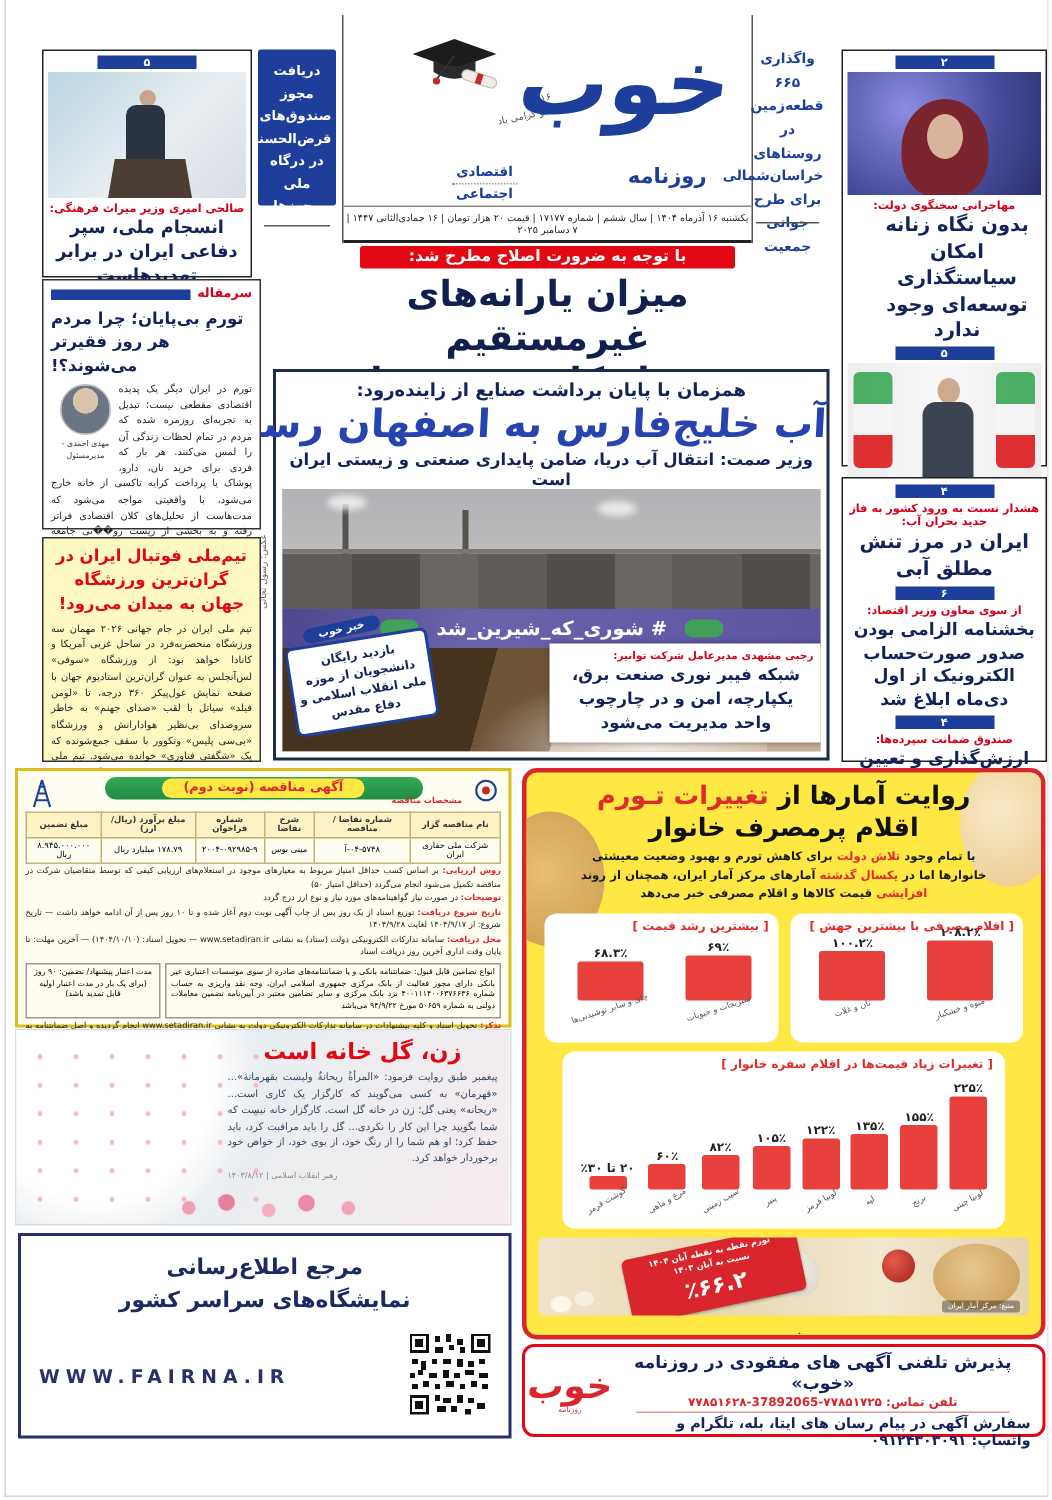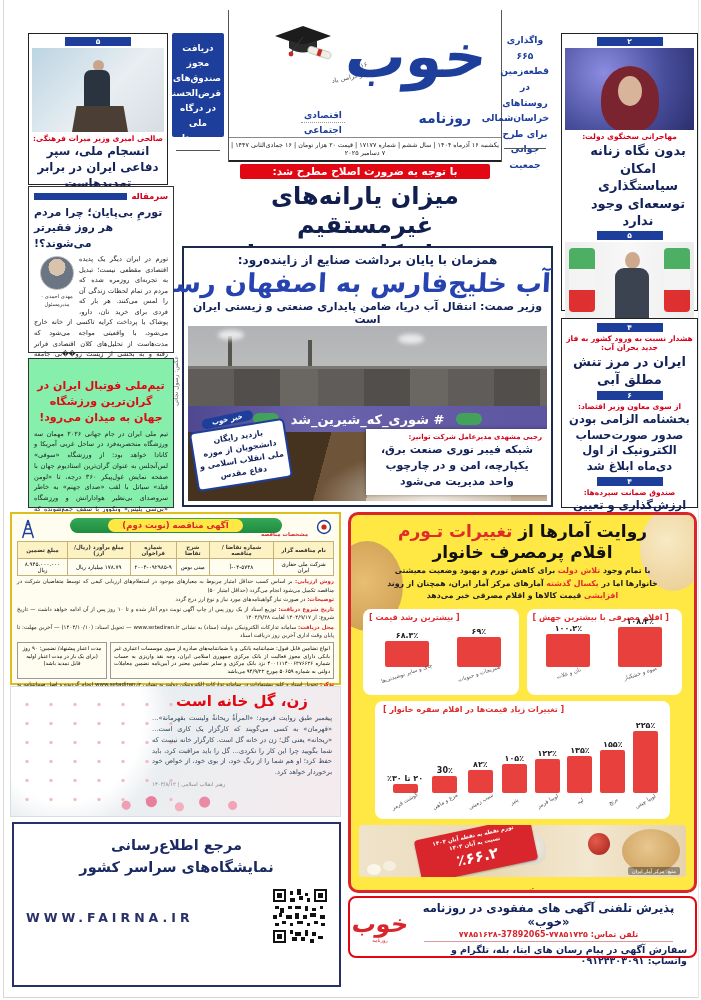--- a/index.html
+++ b/index.html
@@ -82,21 +82,21 @@
   .ed-head { display:flex; align-items:center; gap:4px; }
   .ed-label { color:#d6001c; font-size:8.5px; font-weight:bold; }
   .ed-bar { flex:1; height:7px; background:#1d3f9b; }
   .ed-hl { font-size:11px; font-weight:bold; color:#13235a; text-align:left; line-height:1.4; margin:4px 0 3px; }
   .ed-body { font-size:6.6px; color:#222; text-align:justify; line-height:1.6; }
   .ed-avatar-wrap { float:left; width:44px; text-align:center; margin:2px 0 1px 1px; }
   .ed-avatar { width:34px; height:34px; margin:0 auto; border-radius:50%; background:radial-gradient(circle at 50% 32%, #d9c3ad 0 31%, #5d6troubles 31%, #6b7584 32% 100%); background:radial-gradient(circle at 50% 32%, #d9c3ad 0 31%, #6b7584 32% 100%); border:1px solid #bbb; }
   .ed-author { font-size:5.2px; color:#333; margin-top:2px; }
   .ed-footer { font-size:7.2px; font-weight:bold; color:#111; margin-top:3px; }
 
-  .fb-box { left:28px; top:358px; width:146px; height:150px; border:1.2px solid #333; padding:19px 5px; background:#86efac; }
+  .fb-box { left:28px; top:358px; width:146px; height:150px; border:1.2px solid #333; padding:4px 5px; background:#fef9c3; }
   .fb-hl { color:#e30613; font-size:11px; font-weight:bold; text-align:center; line-height:1.45; margin-bottom:3px; }
   .fb-body { font-size:6.6px; color:#222; text-align:justify; line-height:1.62; }
   .fb-footer { font-size:7.2px; font-weight:bold; text-align:left; margin-top:2px; }
 
   
   .tender { left:10px; top:512px; width:331px; height:173px; border:2px solid #dcbf1e; background:#fffdf0; padding:2px 5px; }
   .t-head { position:relative; height:21px; }
   .t-bar { margin:2px auto 0; width:212px; height:15px; background:linear-gradient(180deg,#35a855,#1f8c40); border-radius:8px; display:flex; align-items:center; justify-content:center; }
   .t-pill { background:#ffe843; border-radius:7px; padding:1px 14px; font-size:8.5px; font-weight:bold; color:#d8262c; line-height:1.2; }
   .t-logo { position:absolute; top:1px; }
@@ -117,21 +117,21 @@
   
   .info { left:348px; top:512px; width:349px; height:381px; border:3px solid #d8262c; border-radius:10px; background:#ffe843; padding:4px 8px; overflow:hidden; }
   .blob-chicken { position:absolute; right:-12px; top:-8px; width:66px; height:84px; border-radius:50%; background:radial-gradient(circle at 40% 40%, #f7ead3, #e7c795); opacity:.9; }
   .blob-bread { position:absolute; left:-20px; top:26px; width:72px; height:90px; border-radius:50%; background:radial-gradient(circle at 45% 45%, #e4b77c, #c08c4f); opacity:.85; }
   .info-title { position:relative; text-align:center; font-size:17px; font-weight:bold; color:#111; line-height:1.22; margin-top:2px; }
   .info-title .red { color:#e02b2b; }
   .info-sub { position:relative; width:86%; margin:3px auto 0; font-size:7.8px; font-weight:bold; color:#1a1a1a; text-align:center; line-height:1.6; }
   .info-sub .red { color:#e02b2b; }
   .panels { display:flex; gap:8px; margin:6px 4px 0; position:relative; }
   .panel { flex:1; background:#fff; border-radius:8px; padding:4px 6px 3px; height:86px; }
-  .panel-title { color:#e02b2b; font-size:8px; font-weight:bold; text-align:left; }
+  .panel-title { color:#e02b2b; font-size:8px; font-weight:bold; text-align:right; }
   .panel-title::before { content:"[ "; } .panel-title::after { content:" ]"; }
   .bars { display:flex; justify-content:space-around; align-items:flex-end; margin-top:2px; }
   .ibar { display:flex; flex-direction:column; align-items:center; }
   .ibar-val { font-size:8px; font-weight:bold; color:#222; margin-bottom:1px; }
   .ibar-rect { width:44px; background:#e8403c; border-radius:2px; }
   .ibar-label { font-size:5.6px; color:#555; transform:rotate(-18deg); margin-top:3px; white-space:nowrap; }
   .panel .bars { height:52px; }
   .bigpanel { background:#fff; border-radius:8px; margin:6px 16px 0; padding:4px 8px 18px; height:118px; position:relative; }
   .bigpanel .bars { height:88px; align-items:flex-end; }
   .bigpanel .ibar-rect { width:25px; }
@@ -155,21 +155,21 @@
       radial-gradient(circle at 26% 40%, #e77f9d 0 5px, transparent 6px),
       radial-gradient(circle at 46% 62%, #f3aec0 0 4px, transparent 5px),
       radial-gradient(circle at 64% 42%, #ea8aa6 0 5px, transparent 6px),
       radial-gradient(circle at 84% 56%, #f2a3b8 0 4px, transparent 5px); }
   .dress-text { position:absolute; right:8px; top:5px; width:180px; }
   .dress-hl { color:#e30613; font-size:15px; font-weight:bold; text-align:center; margin-bottom:3px; }
   .dress-body { font-size:6.7px; color:#33475e; text-align:justify; line-height:1.62; }
   .dress-credit { font-size:5.4px; color:#8a8a8a; margin-top:3px; text-align:left; }
 
   
-  .fairna { left:12px; top:822px; width:329px; height:165px; border:2.5px solid #27306b; background:#fff; padding:6px 12px; }
+  .fairna { left:12px; top:822px; width:329px; height:137px; border:2.5px solid #27306b; background:#fff; padding:6px 12px; }
   .f-top { display:flex; align-items:flex-start; }
   .f-head { flex:1; color:#1c2a63; font-size:14.5px; font-weight:bold; text-align:center; line-height:1.55; margin-top:4px; }
   .f-logo-wrap { width:150px; text-align:center; }
   .f-logo { font-size:25px; font-weight:bold; color:#2a3168; letter-spacing:1px; direction:ltr; }
   .f-rule { border-top:1.5px solid #2a3168; margin:1px 6px 2px; }
   .f-tag { font-size:8px; color:#2a3168; font-weight:bold; }
   .f-bottom { display:flex; align-items:center; justify-content:space-between; margin-top:10px; }
   .f-url { font-size:12.5px; font-weight:bold; color:#2a3168; letter-spacing:4px; direction:ltr; }
 
   
@@ -444,21 +444,21 @@
             <div class="ibar-val">۱۰۵٪</div>
             <div class="ibar-rect" style="height:29px"></div>
             <div class="ibar-label">پنیر</div>
           </div>
         <div class="ibar">
             <div class="ibar-val">۸۲٪</div>
             <div class="ibar-rect" style="height:23px"></div>
             <div class="ibar-label">سیب زمینی</div>
           </div>
         <div class="ibar">
-            <div class="ibar-val">30٪</div>
+            <div class="ibar-val">۶۰٪</div>
             <div class="ibar-rect" style="height:17px"></div>
             <div class="ibar-label">مرغ و ماهی</div>
           </div>
         <div class="ibar">
             <div class="ibar-val">۲۰ تا ۳۰٪</div>
             <div class="ibar-rect" style="height:9px"></div>
             <div class="ibar-label">گوشت قرمز</div>
           </div>
       </div>
     </div>

